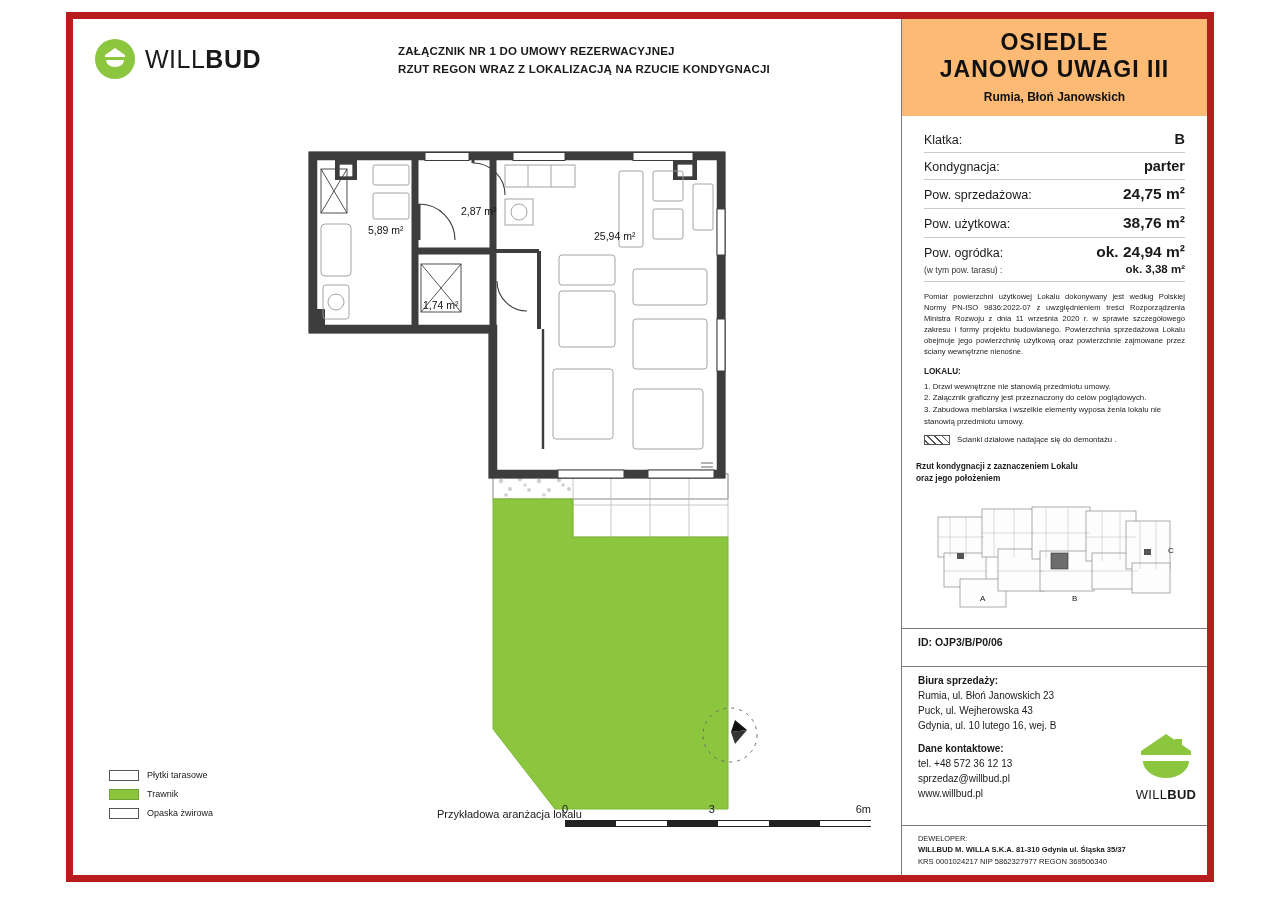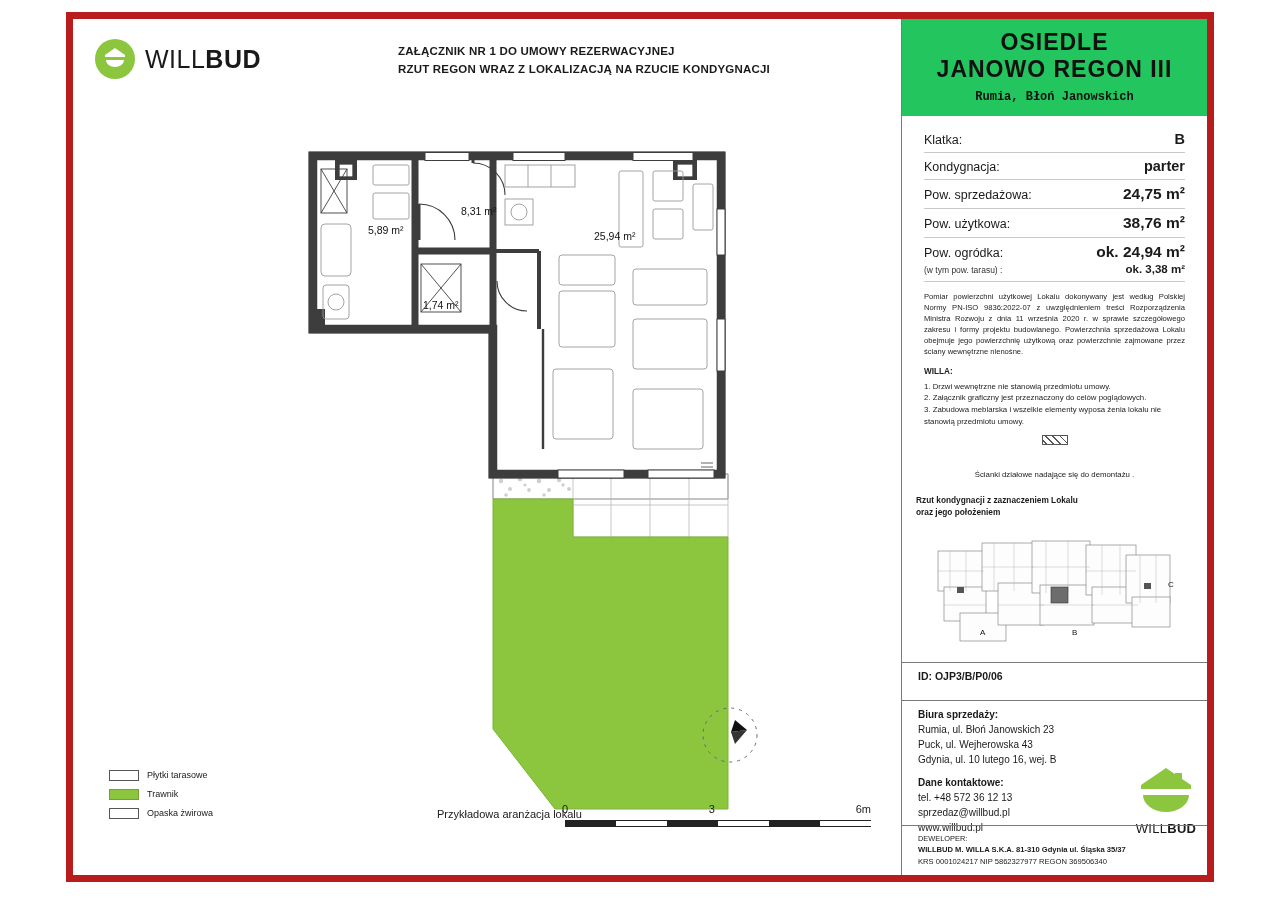--- a/index.html
+++ b/index.html
@@ -34,24 +34,24 @@
   .hdr-title {
     position:absolute; left:325px; top:24px;
     font-size:11.5px; font-weight:700; line-height:1.55; letter-spacing:0.2px;
   }
   
   .panel {
     position:absolute; right:0; top:0; width:306px; height:100%;
     border-left:1px solid #7a7a7a;
   }
   .panel-green {
-    background:#22c55e; padding:10px 0 12px 0; text-align:center;
+    background:#fdba74; padding:10px 0 12px 0; text-align:center;
   }
   .panel-green .l1 { font-size:23px; font-weight:700; letter-spacing:1px; line-height:1.18; color:#111; }
-  .panel-green .l2 { font-size:12px; font-weight:700; margin-top:7px; color:#111;font-family:Liberation Mono, monospace; }
+  .panel-green .l2 { font-size:12px; font-weight:700; margin-top:7px; color:#111; }
   .panel-rows { padding:10px 22px 0 22px; }
   .prow {
     display:flex; justify-content:space-between; align-items:baseline;
     border-bottom:1px solid #c9c9c9;
     padding:5px 0 5px 0;
     font-size:12.5px;
   }
   .prow .k { color:#1a1a1a; }
   .prow .v { font-weight:700; font-size:14.5px; }
   .prow.big .v { font-size:15.5px; }
@@ -60,23 +60,22 @@
   .prow.sub .v { font-size:11.5px; font-weight:700; }
   .panel-note {
     padding:9px 22px 0 22px;
     font-size:7.6px; line-height:1.45; text-align:justify; color:#222;
   }
   .panel-uwagi {
     padding:9px 22px 0 22px; font-size:7.8px; line-height:1.5; color:#222;
   }
   .panel-uwagi .t { font-weight:700; margin-bottom:2px; font-size:8.2px; }
   .hatch-row {
-    padding:8px 22px 0 22px; display:flex; align-items:center; gap:25px;
+    padding:8px 22px 0 22px; display:flex; gap:7px;
     font-size:7.8px;
-    flex-direction:column;
   }
   .hatch-swatch {
     width:26px; height:10px; border:1px solid #555;
     background:repeating-linear-gradient(45deg,#fff 0 2px,#555 2px 3px,#fff 3px 5px);
   }
   .mini-cap {
     text-align:left; font-size:8.3px; font-weight:700; line-height:1.4;
     margin-top:16px; padding:0 14px;
   }
   .mini-map {
@@ -270,21 +269,21 @@
       </g>
 
       <g stroke="#3d3d3d" stroke-width="0.8">
         <line x1="628" y1="444" x2="640" y2="444"></line>
         <line x1="628" y1="448" x2="640" y2="448"></line>
       </g>
     </svg>
 
     
     <div class="areatag" style="left:295px; top:205px;">5,89 m²</div>
-    <div class="areatag" style="left:388px; top:186px;">8,31 m²</div>
+    <div class="areatag" style="left:388px; top:186px;">2,87 m²</div>
     <div class="areatag" style="left:521px; top:211px;">25,94 m²</div>
     <div class="areatag" style="left:350px; top:280px;">1,74 m²</div>
 
     
     <div class="compass">
       <svg width="70" height="70" viewBox="0 0 70 70">
         <circle cx="35" cy="35" r="27" fill="none" stroke="#6a6a6a" stroke-width="1" stroke-dasharray="3 5"></circle>
         <polygon points="40,20 52,30 36,32" fill="#111"></polygon>
         <polygon points="36,32 52,30 40,44" fill="#111" opacity="0.85"></polygon>
       </svg>
@@ -323,21 +322,21 @@
         <div class="sb-dark"></div>
           <div class="sb-light"></div>
       </div>
     </div>
   </div>
 
   <div class="panel">
 
     <div class="panel-green">
       <div class="l1">OSIEDLE</div>
-      <div class="l1">JANOWO REGON III</div>
+      <div class="l1">JANOWO UWAGI III</div>
       <div class="l2">Rumia, Błoń Janowskich</div>
     </div>
 
     <div class="panel-rows">
       <div class="prow">
         <span class="k">Klatka:</span>
         <span class="v">B</span>
       </div>
       <div class="prow">
         <span class="k">Kondygnacja:</span>
@@ -357,21 +356,21 @@
       </div>
       <div class="prow sub" style="border-bottom:1px solid #c9c9c9; padding-bottom:6px;">
         <span class="k">(w tym pow. tarasu) :</span>
         <span class="v">ok. 3,38 m²</span>
       </div>
     </div>
 
     <div class="panel-note">Pomiar powierzchni użytkowej Lokalu dokonywany jest według Polskiej Normy PN-ISO 9836:2022-07 z uwzględnieniem treści Rozporządzenia Ministra Rozwoju z dnia 11 września 2020 r. w sprawie szczegółowego zakresu i formy projektu budowlanego. Powierzchnia sprzedażowa Lokalu obejmuje jego powierzchnię użytkową oraz powierzchnie zajmowane przez ściany wewnętrzne nienośne.</div>
 
     <div class="panel-uwagi">
-      <div class="t">WILLA:</div>
+      <div class="t">LOKALU:</div>
       <div>1. Drzwi wewnętrzne nie stanowią przedmiotu umowy.</div>
       <div>2. Załącznik graficzny jest przeznaczony do celów poglądowych.</div>
       <div>3. Zabudowa meblarska i wszelkie elementy wyposa żenia lokalu nie stanowią przedmiotu umowy.</div>
     </div>
 
     <div class="hatch-row">
       <span class="hatch-swatch"></span>
       <span>Ścianki działowe nadające się do demontażu .</span>
     </div>
 

